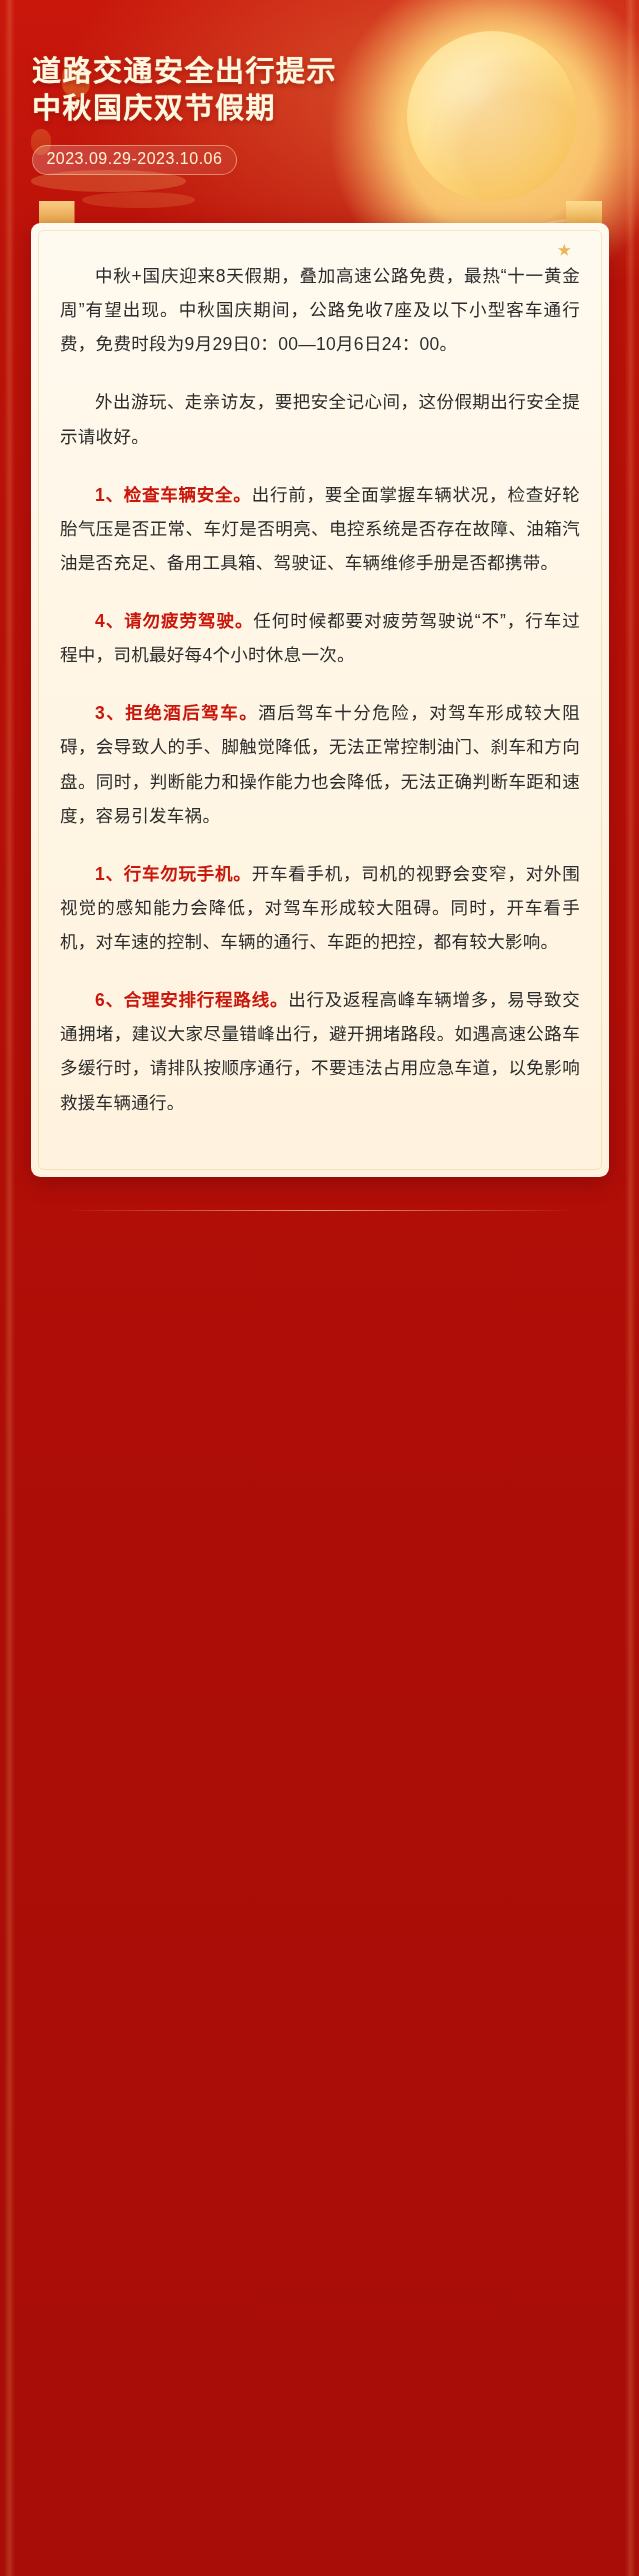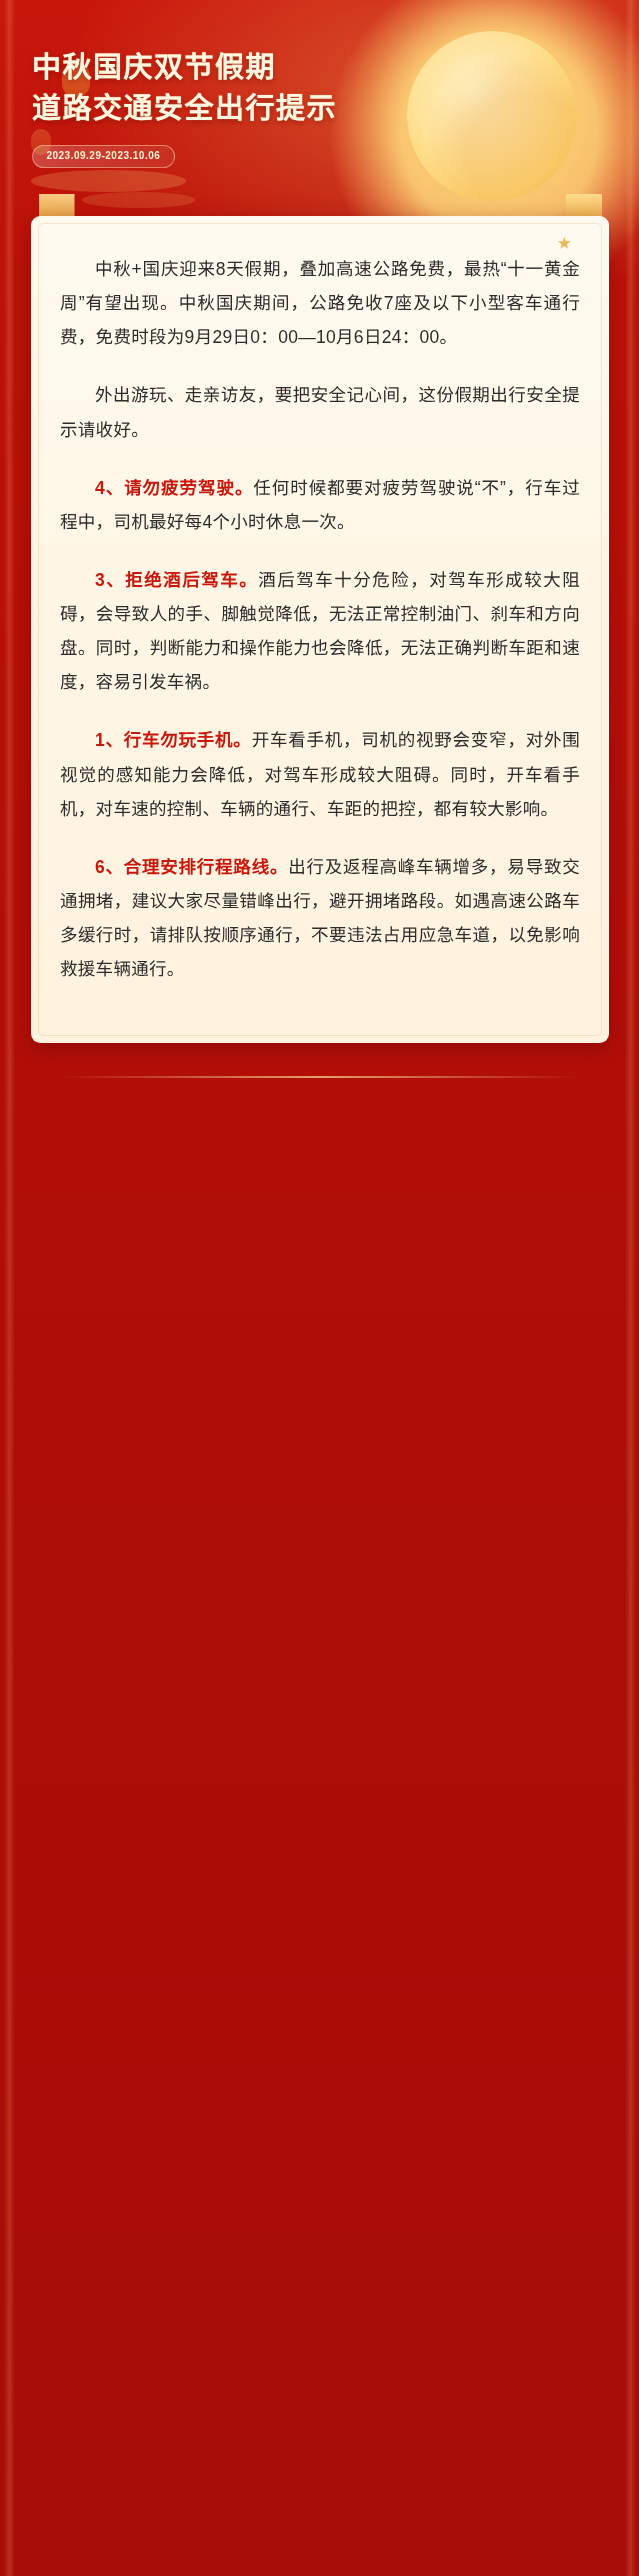--- a/index.html
+++ b/index.html
@@ -101,27 +101,26 @@
     color: #fff7df;
     text-shadow: 0 1.5px 5.2px rgba(120, 10, 0, 0.55), 0 0 1px #ffe9b0;
     line-height: 1.28;
     white-space: nowrap;
   }
   .title-line.second { margin-top: 4.1px; }
   .date-badge {
     display: inline-block;
     margin-top: 17.5px;
     padding: 4.6px 13.4px 5.7px;
-    font-size: 10px;
+    font-size: 16px;
     letter-spacing: 0.5px;
     color: #fff3d2;
     background: linear-gradient(90deg, rgba(255,255,255,0.22), rgba(255,255,255,0.06));
     border-radius: 15.5px;
     border: 0.5px solid rgba(255, 234, 180, 0.45);
-    font-weight: bold;
   }
 
   
   .card-wrap {
     position: relative;
     margin: 40px 23px 0;
     padding: 8px;
   }
   .card {
     position: relative;
@@ -205,34 +204,35 @@
 
   <svg class="swirl" viewBox="0 0 170 150">
     <g fill="none" stroke="#ffd98a" stroke-width="5" stroke-linecap="round">
       <path d="M10 40 C 60 5, 150 15, 150 55 C 150 85, 110 90, 100 70"></path>
       <path d="M20 80 C 65 55, 140 62, 140 95 C 140 120, 105 126, 96 108"></path>
       <path d="M34 118 C 70 100, 128 106, 128 130"></path>
     </g>
   </svg>
 
   <div class="header">
+    <div class="title-line second">道路交通安全出行提示</div>
     <div class="title-line">中秋国庆双节假期</div>
-    <div class="title-line second">道路交通安全出行提示</div>
     <div class="date-badge">2023.09.29-2023.10.06</div>
   </div>
 
   <div class="card-wrap">
     <div class="ribbon-top-left"></div>
     <div class="ribbon-top-right"></div>
 
     <div class="card">
       <div class="star"></div>
       <div id="paras">
           <p class="para"><span>中秋+国庆迎来8天假期，叠加高速公路免费，最热“十一黄金周”有望出现。中秋国庆期间，公路免收7座及以下小型客车通行费，免费时段为9月29日0：00—10月6日24：00。</span></p>
           <p class="para"><span>外出游玩、走亲访友，要把安全记心间，这份假期出行安全提示请收好。</span></p>
+          <p class="para"><span class="lead">1、检查车辆安全。</span><span>出行前，要全面掌握车辆状况，检查好轮胎气压是否正常、车灯是否明亮、电控系统是否存在故障、油箱汽油是否充足、备用工具箱、驾驶证、车辆维修手册是否都携带。</span></p>
           <p class="para"><span class="lead">4、请勿疲劳驾驶。</span><span>任何时候都要对疲劳驾驶说“不”，行车过程中，司机最好每4个小时休息一次。</span></p>
           <p class="para"><span class="lead">3、拒绝酒后驾车。</span><span>酒后驾车十分危险，对驾车形成较大阻碍，会导致人的手、脚触觉降低，无法正常控制油门、刹车和方向盘。同时，判断能力和操作能力也会降低，无法正确判断车距和速度，容易引发车祸。</span></p>
           <p class="para"><span class="lead">1、行车勿玩手机。</span><span>开车看手机，司机的视野会变窄，对外围视觉的感知能力会降低，对驾车形成较大阻碍。同时，开车看手机，对车速的控制、车辆的通行、车距的把控，都有较大影响。</span></p>
           <p class="para"><span class="lead">6、合理安排行程路线。</span><span>出行及返程高峰车辆增多，易导致交通拥堵，建议大家尽量错峰出行，避开拥堵路段。如遇高速公路车多缓行时，请排队按顺序通行，不要违法占用应急车道，以免影响救援车辆通行。</span></p>
         </div>
     </div>
   </div>
 
   <div class="footer-deco">
     <div class="footer-bar"></div>

